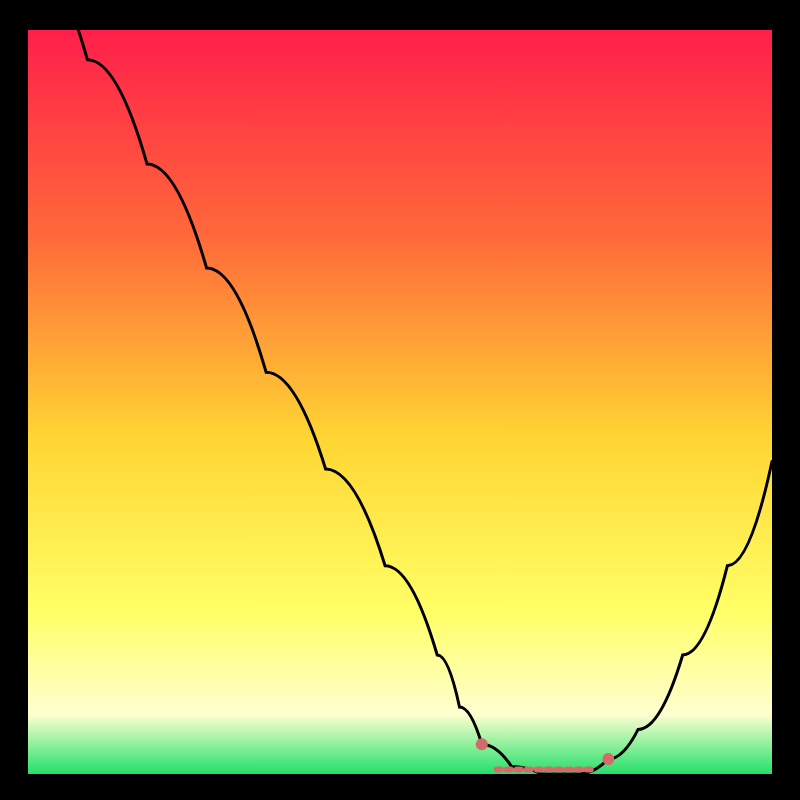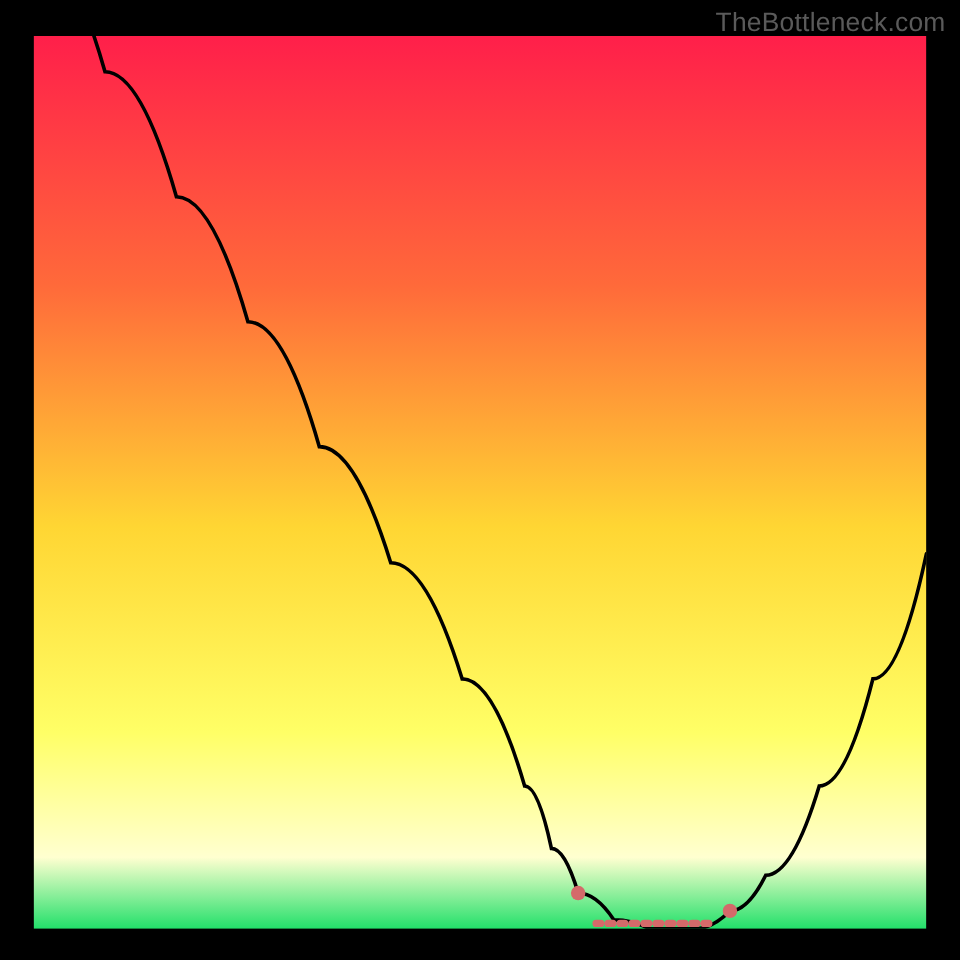--- a/index.html
+++ b/index.html
@@ -37,21 +37,20 @@
   .plot svg {
     display: block;
     width: 100%;
     height: 100%;
   }
 </style>
 </head>
 <body>
 
 <div class="frame">
-  <div class="watermark">TheBottleneck.com</div>
 
   <div class="plot">
     <svg id="chart-svg" viewBox="0 0 744 744" preserveAspectRatio="none">
       <defs>
         <linearGradient id="bg-grad" x1="0" y1="0" x2="0" y2="1">
           <stop id="g-stop-0" offset="0%" stop-color="#ff1f4a"></stop>
           <stop id="g-stop-1" offset="28%" stop-color="#ff6a3a"></stop>
           <stop id="g-stop-2" offset="55%" stop-color="#ffd633"></stop>
           <stop id="g-stop-3" offset="78%" stop-color="#ffff66"></stop>
           <stop id="g-stop-4" offset="92%" stop-color="#ffffd0"></stop>

